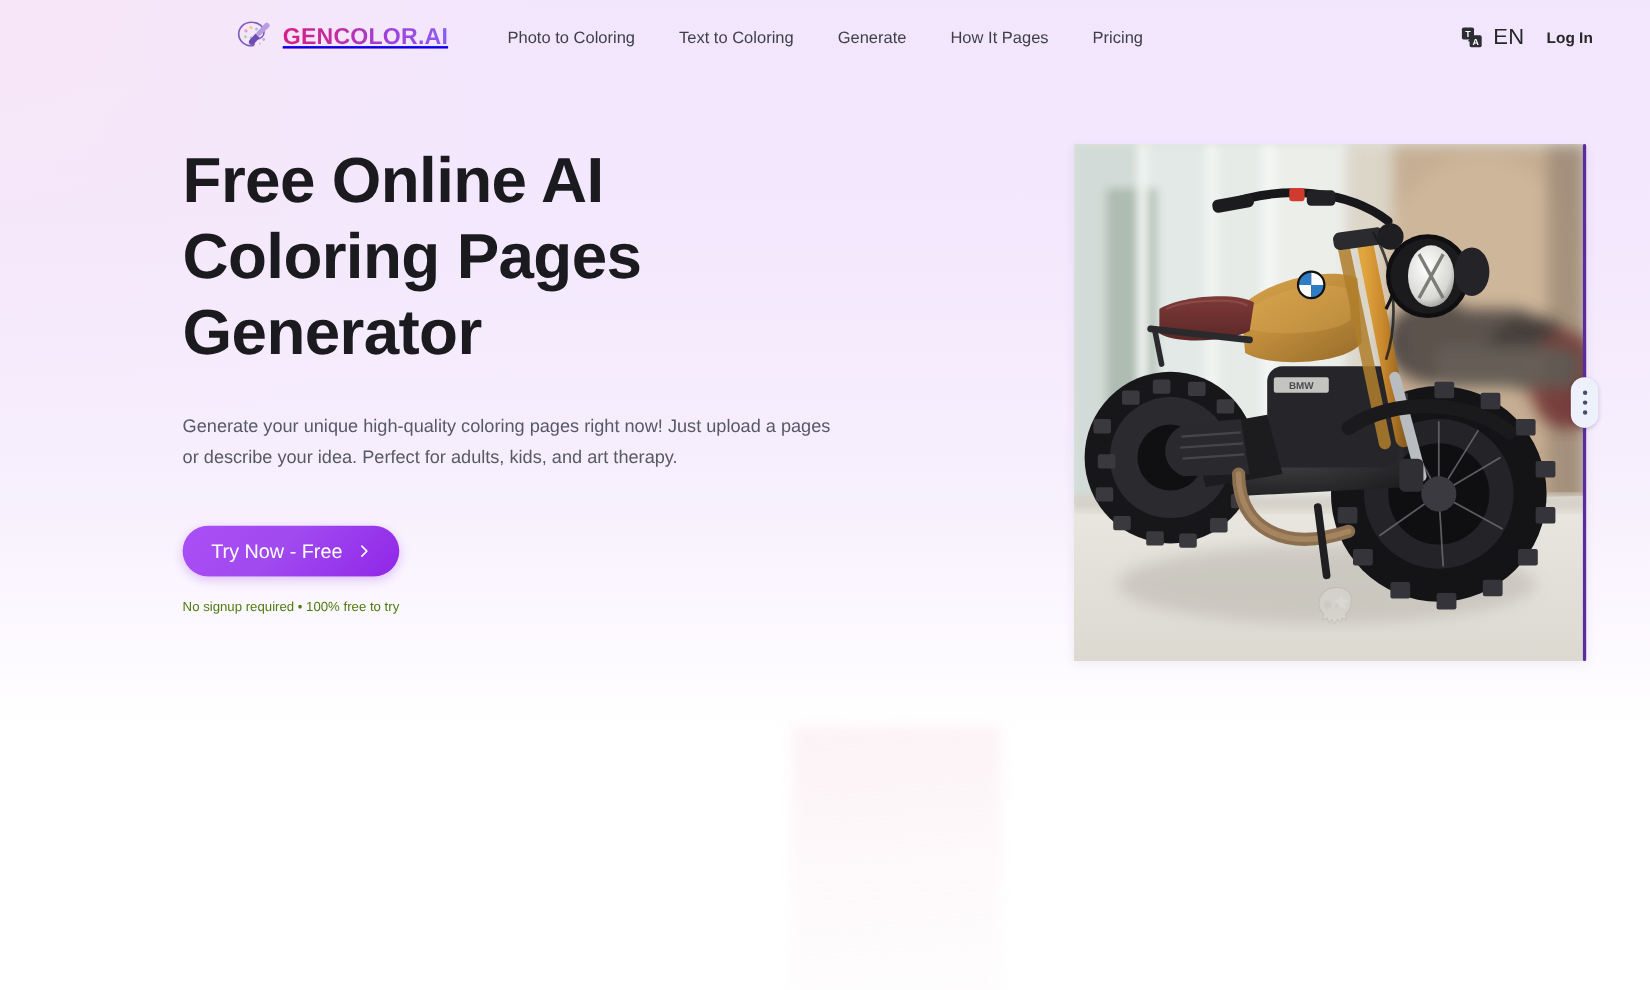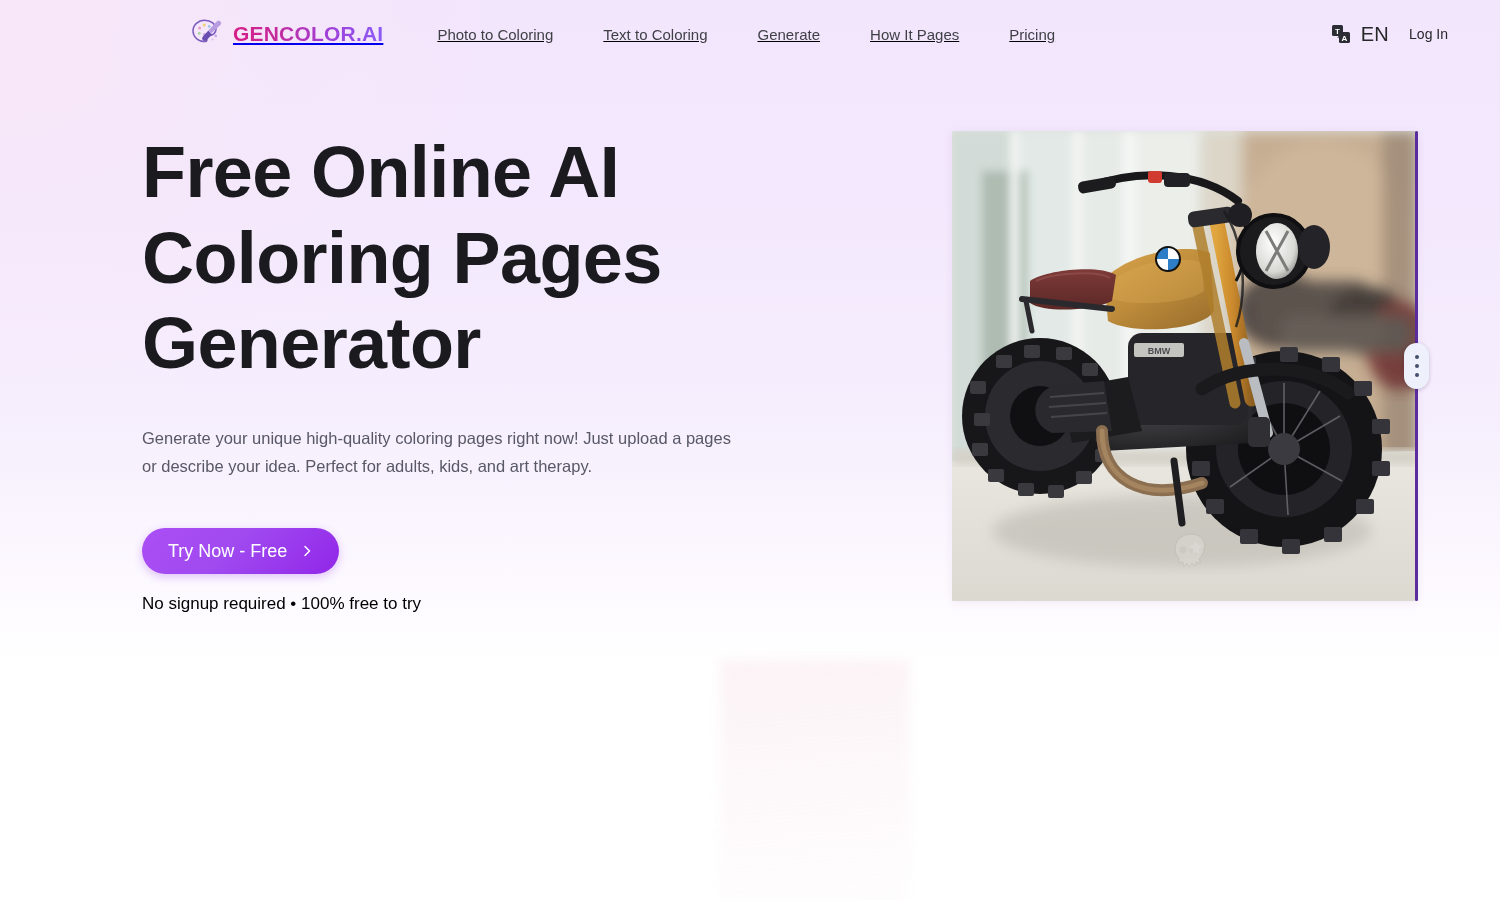--- a/index.html
+++ b/index.html
@@ -29,71 +29,71 @@
     background:radial-gradient(ellipse at 0% 0%, rgba(252,231,243,.55), rgba(252,231,243,0) 70%);
     z-index:1;
   }
   .bg-brush{
     position:absolute; left:720px; top:660px; width:190px; height:260px;
     background:linear-gradient(175deg, rgba(244,214,226,.30), rgba(244,214,226,.06) 85%);
     filter:blur(6px);
     z-index:1;
   }
 
-  .page{ position:relative; z-index:2; width:1476px; height:900px; }
+  .page{ position:relative; z-index:2; width:1476px; height:900px;padding-left:24px; }
 
   
   .header{
     height:68px;
     display:flex; align-items:center;
     padding:0 28px 0 190px;
   }
   .brand{ display:flex; align-items:center; gap:9px; flex:0 0 auto; }
   .brand-icon{ width:34px; height:34px; display:block; }
   .brand-name{
     font-size:21px; font-weight:bold; letter-spacing:.2px;
     background:linear-gradient(90deg,#d61e86 0%, #c32c9e 30%, #a13fd6 62%, #8b5cf6 100%);
     -webkit-background-clip:text; background-clip:text; color:transparent;
     white-space:nowrap;
   }
-  .nav{ display:flex; align-items:flex-end; gap:50px; margin-left:54px;text-decoration:underline; }
+  .nav{ display:flex; align-items:flex-end; gap:40px; margin-left:54px; }
   .nav a{
     font-size:15px; color:#3f3f46; text-decoration:none; white-space:nowrap;
   }
   .header-right{
     margin-left:auto; display:flex; align-items:center; gap:10px;
   }
   .lang-icon{ width:20px; height:20px; display:block; }
   .lang-code{ font-size:20px; color:#27272a; font-weight:500; letter-spacing:.3px; }
-  .login-link{ font-size:14px; color:#27272a; font-weight:normal; text-decoration:none; margin-left:10px; }
+  .login-link{ font-size:14px; color:#27272a; font-weight:bold; text-decoration:none; margin-left:10px; }
 
   
   .hero{
     display:flex; padding:62px 0 0 142px; gap:60px;
   }
   .hero-left{ width:640px; padding-top:0; }
   .hero-title{
-    font-size:72px; line-height:1.19; font-weight:bold; color:#1b1b1f;
+    font-size:58px; line-height:1.19; font-weight:bold; color:#1b1b1f;
     letter-spacing:-.6px; max-width:520px;
   }
   .hero-sub{
     margin-top:38px;
     font-size:16.5px; line-height:1.68; color:#585866; max-width:590px;
   }
   .cta-row{ margin-top:48px; }
   .cta-btn{
     display:inline-flex; align-items:center; gap:14px;
     padding:0 26px; height:46px;
     border:none; border-radius:23px; cursor:pointer;
     background:linear-gradient(135deg,#ab4ef5 0%, #a04af0 45%, #9126e8 100%);
     color:#fff; font-size:18px; font-family:inherit;
     box-shadow:0 3px 10px rgba(147,51,234,.28);
   }
   .cta-chev{ width:12px; height:12px; display:block; }
-  .cta-note{ margin-top:20px; font-size:17px; color:#000000; }
+  .cta-note{ margin-top:20px; font-size:12px; color:#4d7c0f; }
 
   
   .hero-right{ position:relative; }
   .compare{
     position:relative;
     width:466px; height:470px;
     margin-left:110px; margin-top:1px;
     border-radius:12px; overflow:visible;
   }
   .compare-frame{

